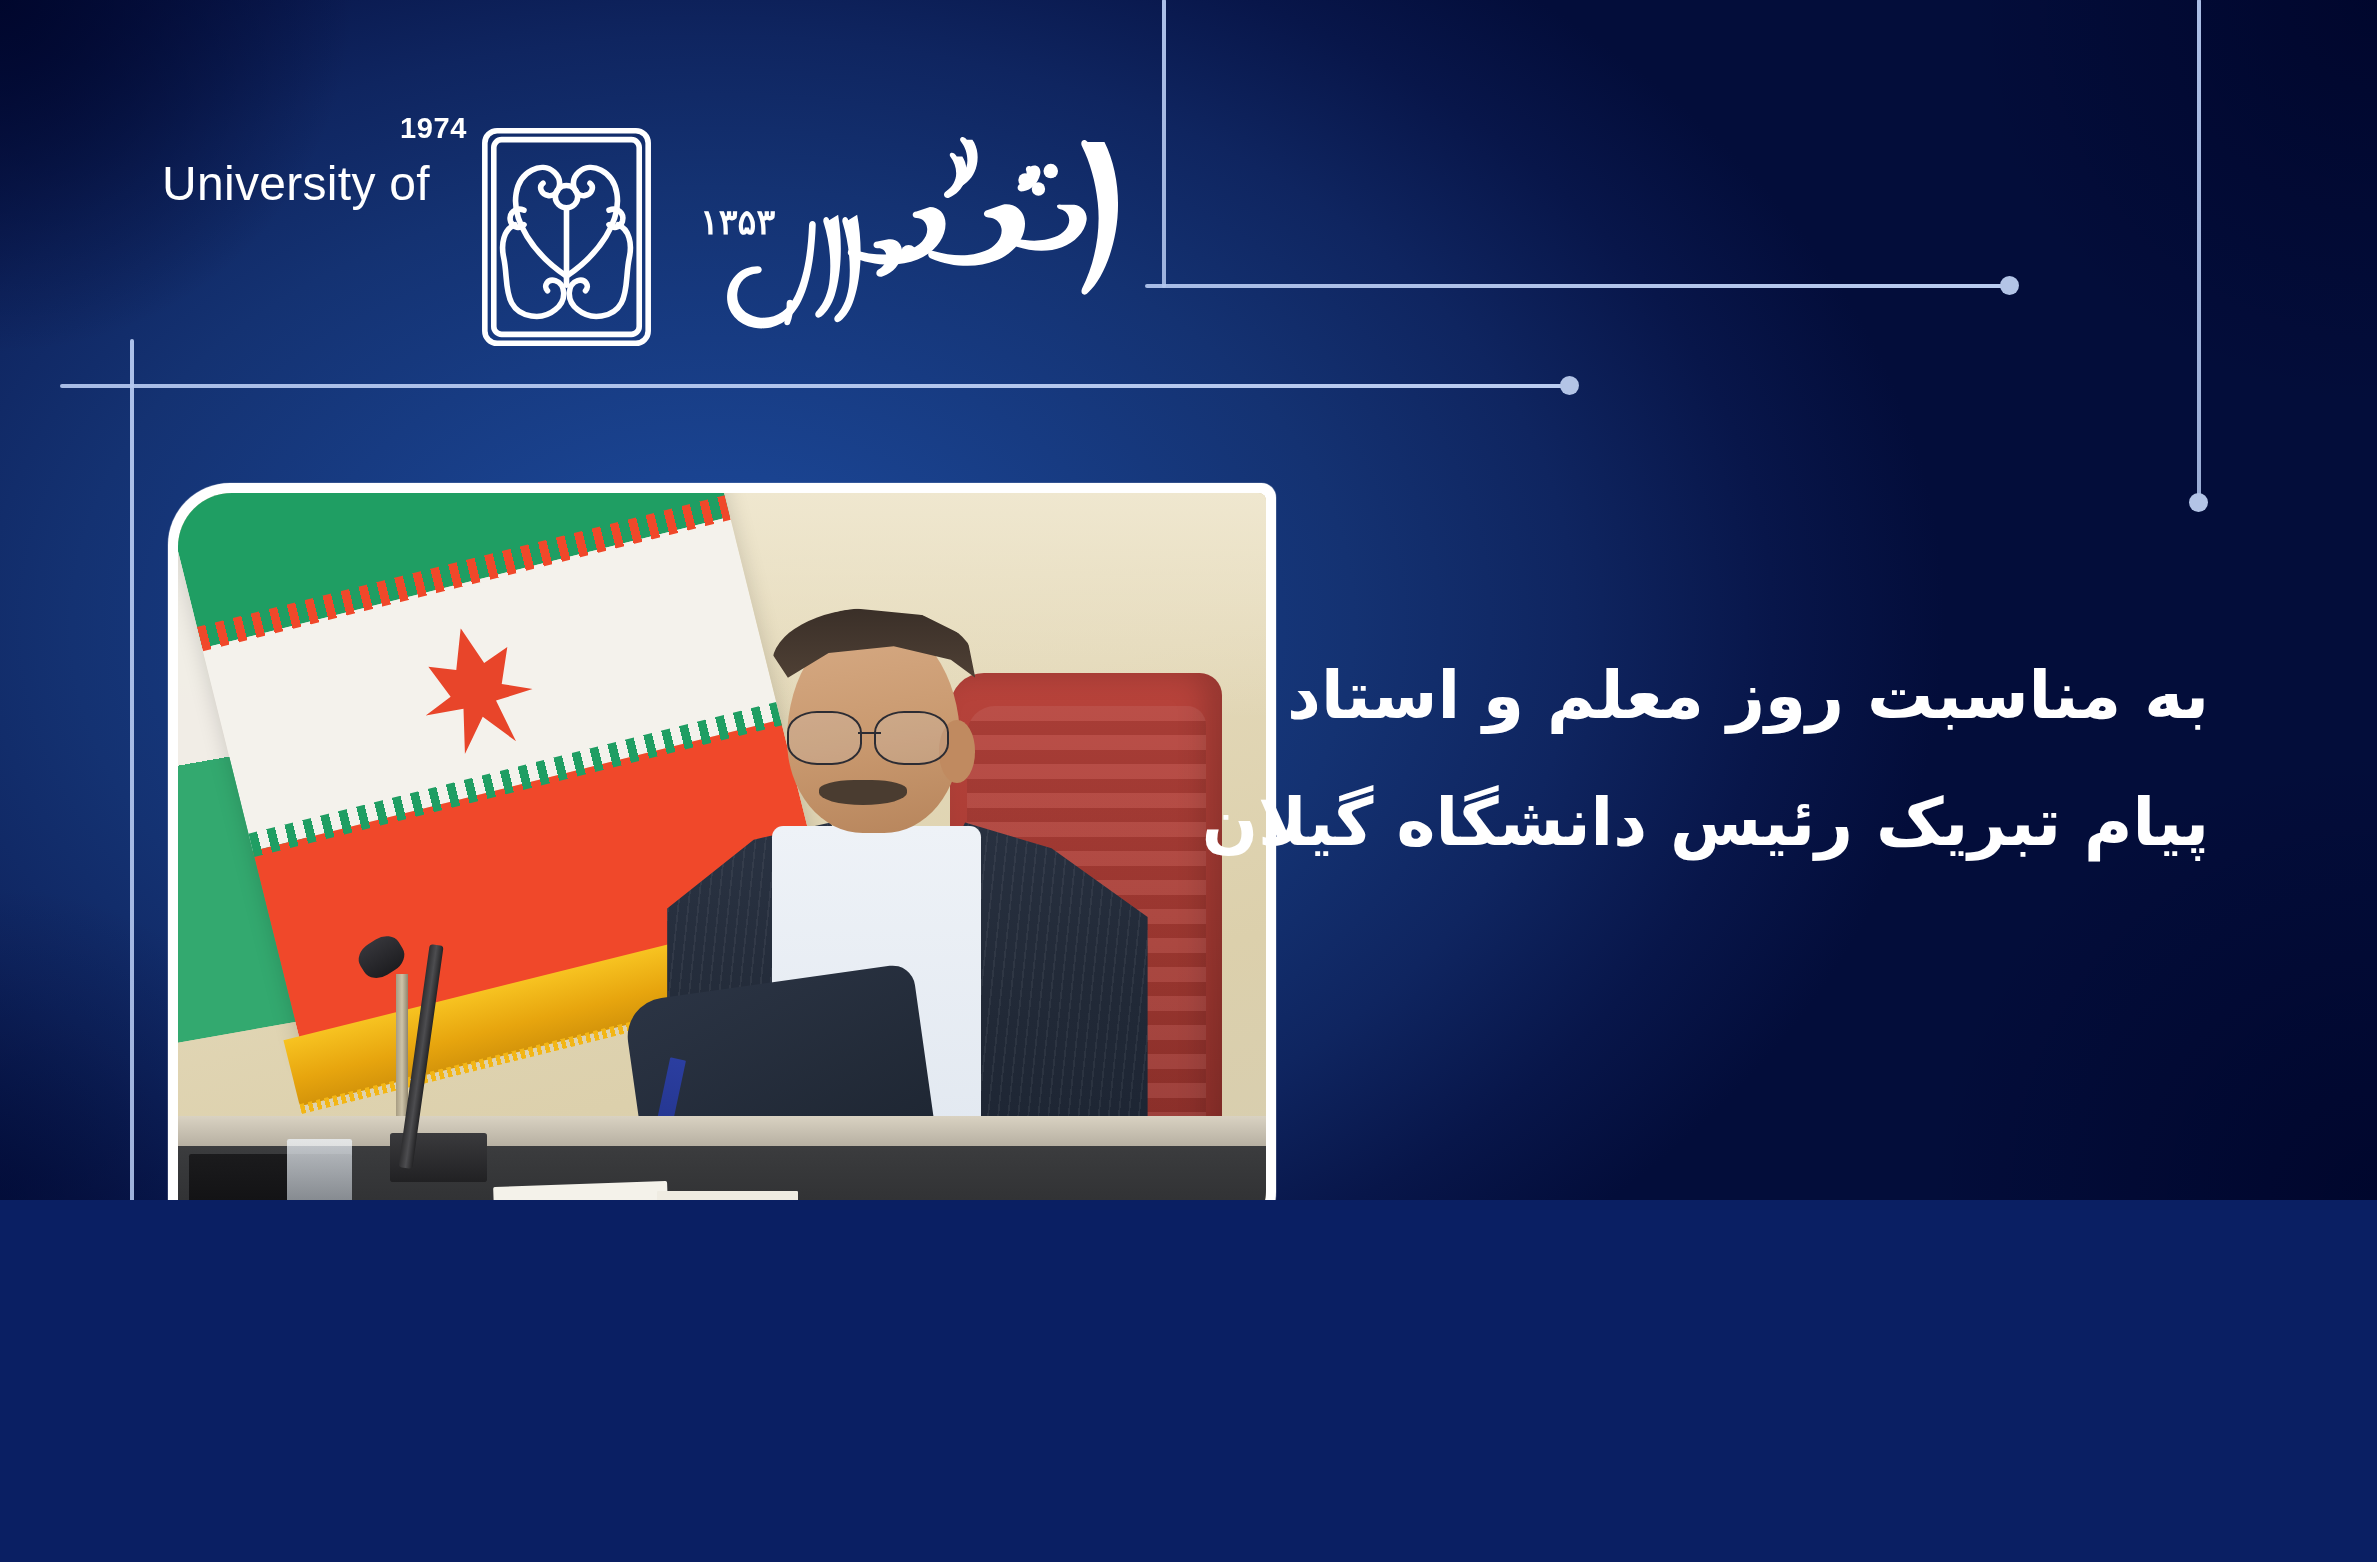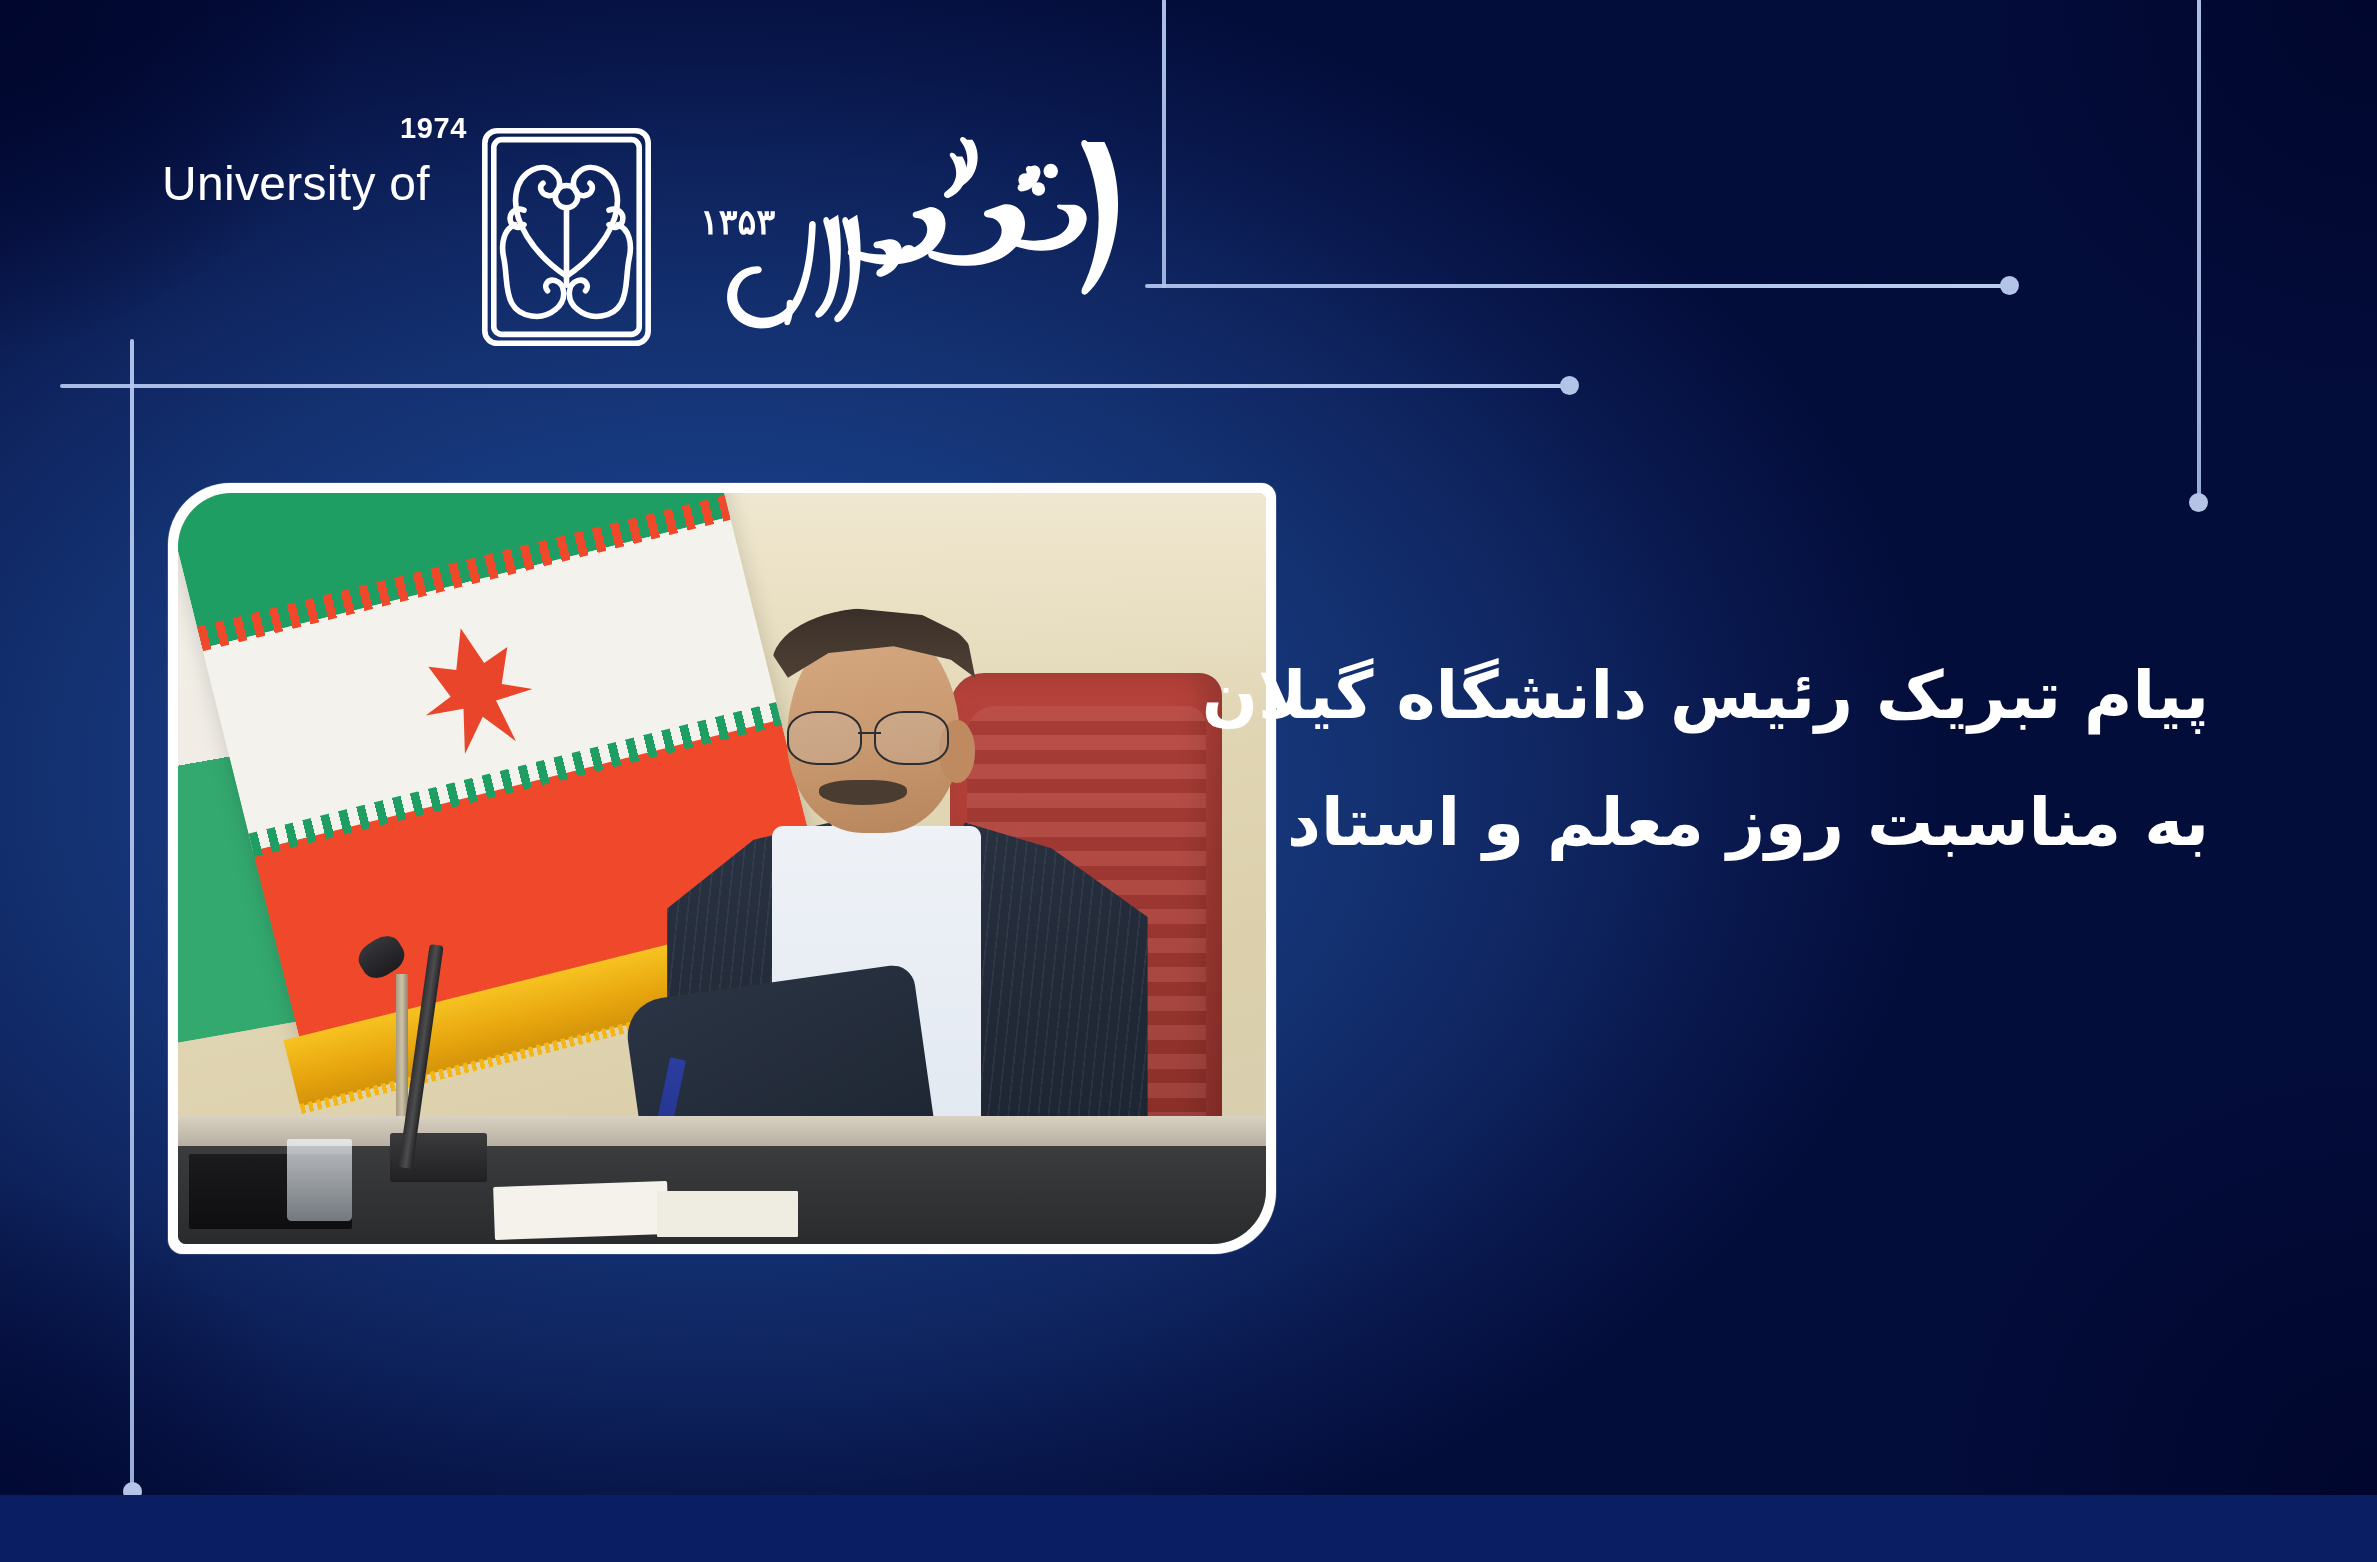--- a/index.html
+++ b/index.html
@@ -6,21 +6,21 @@
   html,body{margin:0;padding:0;}
   body{
     width:2377px;height:1563px;overflow:hidden;
     font-family:"Liberation Sans", sans-serif;
     background:#0a1f63;
   }
 
   
   .banner{
     position:relative;
-    width:2377px;height:1495px;
+    width:2377px;height:1200px;
     overflow:hidden;
     background:
       radial-gradient(ellipse 1232px 840px at 30% 52%,
           #1d4a9c 0%,
           #1a4390 18%,
           #173b82 34%,
           #143272 52%,
           #0f2560 70%,
           #08164a 86%,
           #030d3a 100%),
@@ -460,19 +460,19 @@
           <div class="head"></div>
       </div>
       <div class="book"></div>
       <div class="glass"></div>
       <div class="paper"></div>
       <div class="notepad"></div>
     </div>
   </div>
 
   <div class="headline">
+    <div class="headline-line l2">به مناسبت روز معلم و استاد</div>
     <div class="headline-line l1">پیام تبریک رئیس دانشگاه گیلان</div>
-    <div class="headline-line l2">به مناسبت روز معلم و استاد</div>
   </div>
 
 
 </div>
 
 
 </body></html>

